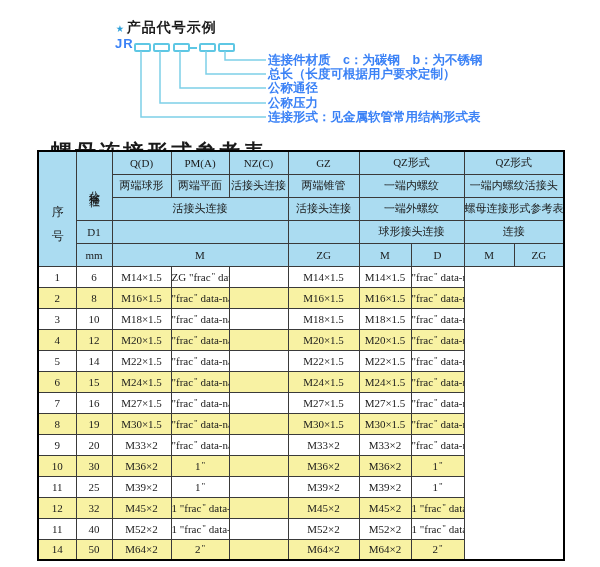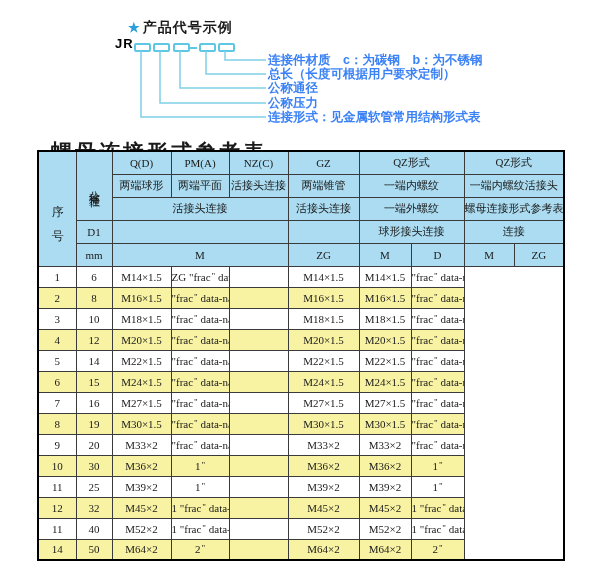--- a/index.html
+++ b/index.html
@@ -10,27 +10,27 @@
     --star-blue:#2b9fd9;
     --border-dark:#3a3a3a;
   }
   html,body{margin:0;padding:0;}
   body{
     width:600px;height:567px;background:#fff;position:relative;
     font-family:"Liberation Serif", serif;color:#1a1a1a;overflow:hidden;
   }
   
   .diag-title{
-    position:absolute;left:128px;top:19px;font-size:14px;font-weight:bold;
-    font-family:Liberation Serif, serif;letter-spacing:1px;white-space:nowrap;
+    position:absolute;left:116px;top:19px;font-size:14px;font-weight:bold;
+    font-family:Liberation Mono, monospace;letter-spacing:1px;white-space:nowrap;
   }
   .star{color:var(--star-blue);font-size:13px;margin-right:2px;}
   .jr{
     position:absolute;left:115px;top:36px;font-size:13px;font-weight:bold;
-    font-family:"Liberation Sans", sans-serif;color:#000000;letter-spacing:1px;
+    font-family:"Liberation Sans", sans-serif;color:#3b82f6;letter-spacing:1px;
   }
   .code-box{
     position:absolute;top:43px;width:13px;height:5px;background:#fff;
     border:2px solid var(--box-cyan);border-radius:2px;
   }
   .code-dash{position:absolute;left:189px;top:47px;width:8px;height:2px;background:var(--box-cyan);}
   .diag-lines{position:absolute;left:0;top:0;width:600px;height:130px;}
   .diag-label{
     position:absolute;left:268px;height:13px;line-height:13px;font-size:12.5px;font-weight:bold;
     font-family:"Liberation Sans", sans-serif;white-space:nowrap;color:#3b82f6;

